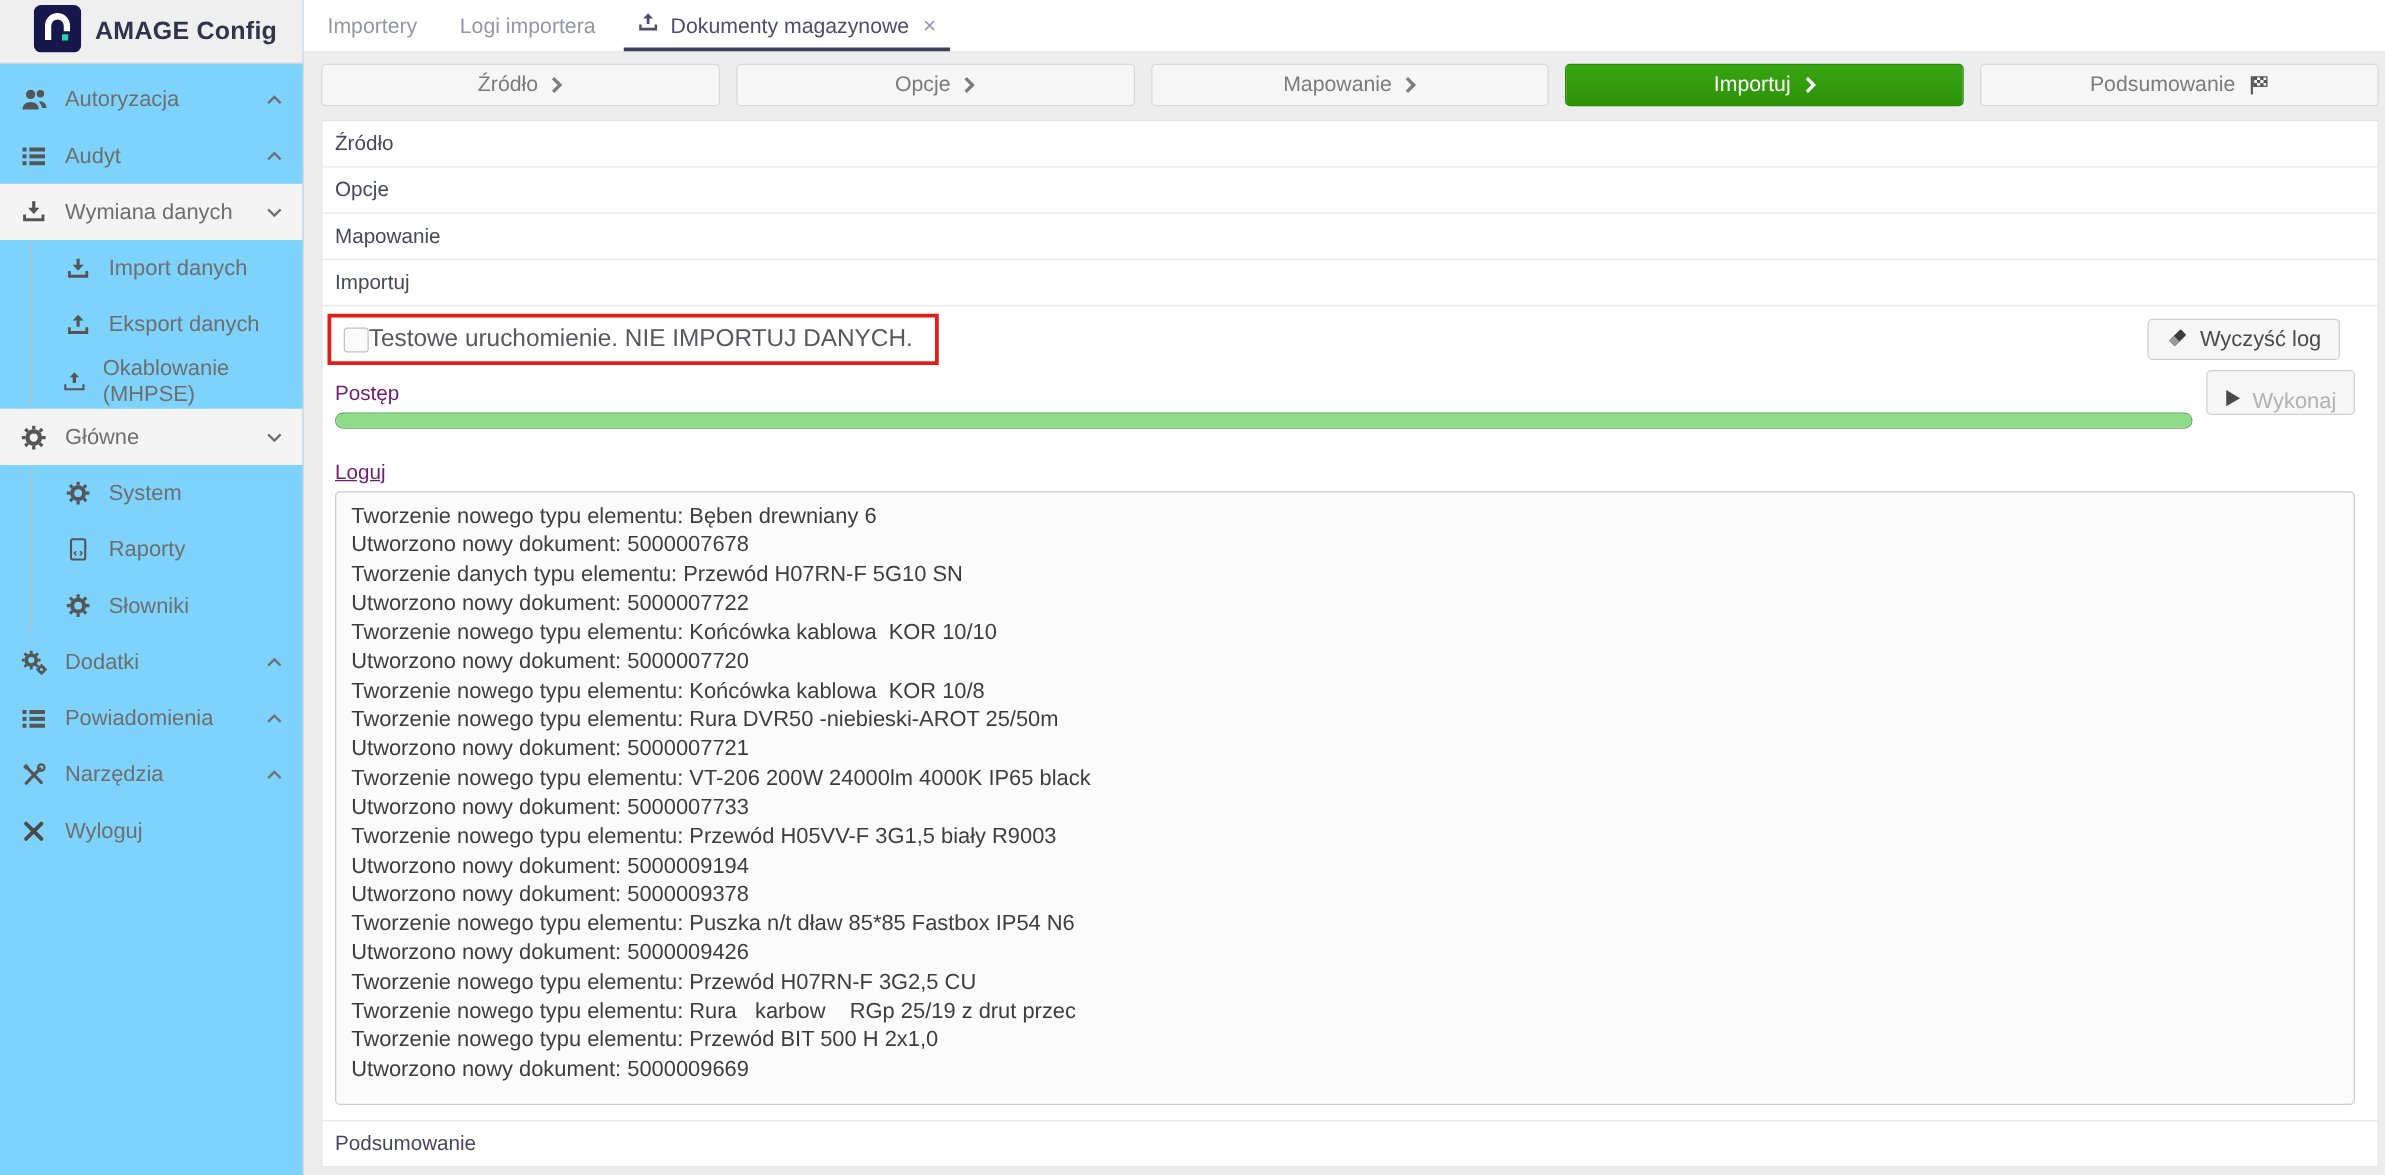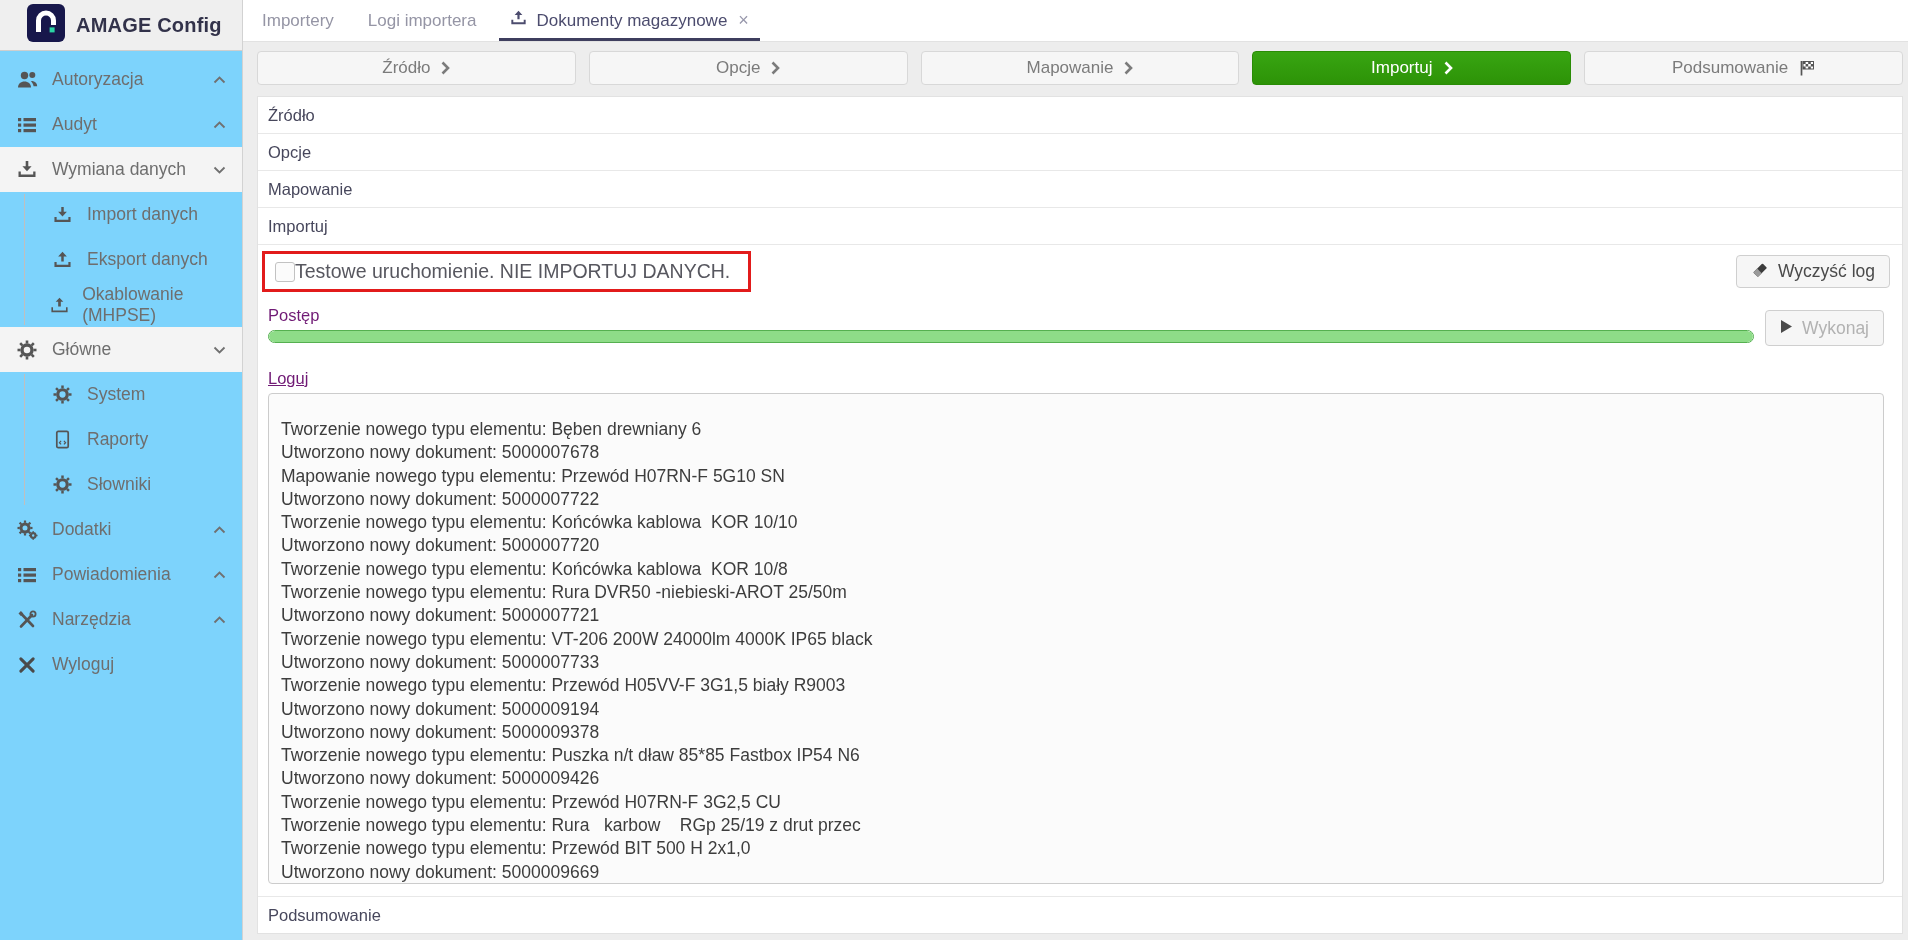--- a/index.html
+++ b/index.html
@@ -55,31 +55,31 @@
 
   .test-row { display:inline-flex; align-items:center; border:3px solid #e21b1b;
               margin-left:-6px; padding:6px 18px 6px 10px; }
   .cb { width:20px; height:20px; border:1px solid #c2c2c2; border-radius:3px;
         background:#fbfbfb; flex-shrink:0; cursor:pointer; }
   .cb-label { font-size:19.5px; color:#57575f; }
 
   .btn { display:inline-flex; align-items:center; gap:9px; background:#f6f6f6;
          border:1px solid #cfcfcf; border-radius:4px; font-size:17.5px; color:#4a4a4a;
          padding:0 14px; height:33px; cursor:pointer; font-family:inherit; }
-  .btn.clear-log { position:absolute; top:10px; right:12px; }
-  .btn.execute { position:absolute; top:65px; right:18px; height:36px; color:#b2b2b2; }
+  .btn.clear-log { position:absolute; top:10px; right:30px; }
+  .btn.execute { position:absolute; top:51px; right:18px; height:36px; color:#b2b2b2;align-items:flex-end; }
 
   .field-label { font-size:16.5px; color:#701a75; margin-top:14px; }
   .progress { margin-top:5px; width:calc(100% - 130px); height:13px; border:1px solid #55b050;
               border-radius:7px; background:#fff; overflow:hidden; }
   .progress .fill { height:100%; width:100%; background:#8edc88; border-radius:6px; }
 
   .loglbl { margin-top:26px;text-decoration:underline; }
   .log-box { margin-top:5px; border:1px solid #cccccc; border-radius:4px; background:#fbfbfb;
-             padding:24px 12px; height:491px; overflow:hidden; cursor:text; }
+             padding:7px 12px; height:491px; overflow:hidden; cursor:text; }
   .log-line { font-size:17.5px; line-height:23.3px; color:#3d3d3d; white-space:pre; }
 </style>
 </head>
 <body>
 
 <div class="app">
 
   <aside class="sidebar">
     <div class="logo-row">
       <span>
@@ -467,21 +467,21 @@
                 <path d="M1 1 L12 7.5 L1 14 Z" fill="#4a4a4a"></path>
               </svg>
           </span>
           <span>Wykonaj</span>
         </button>
 
         <div class="field-label loglbl">Loguj</div>
         <div class="log-box">
           <div class="log-line">Tworzenie nowego typu elementu: Bęben drewniany 6</div>
           <div class="log-line">Utworzono nowy dokument: 5000007678</div>
-          <div class="log-line">Mapowanie nowego typu elementu: Przewód H07RN-F 5G10 SN</div>
+          <div class="log-line">Tworzenie danych typu elementu: Przewód H07RN-F 5G10 SN</div>
           <div class="log-line">Utworzono nowy dokument: 5000007722</div>
           <div class="log-line">Tworzenie nowego typu elementu: Końcówka kablowa  KOR 10/10</div>
           <div class="log-line">Utworzono nowy dokument: 5000007720</div>
           <div class="log-line">Tworzenie nowego typu elementu: Końcówka kablowa  KOR 10/8</div>
           <div class="log-line">Tworzenie nowego typu elementu: Rura DVR50 -niebieski-AROT 25/50m</div>
           <div class="log-line">Utworzono nowy dokument: 5000007721</div>
           <div class="log-line">Tworzenie nowego typu elementu: VT-206 200W 24000lm 4000K IP65 black</div>
           <div class="log-line">Utworzono nowy dokument: 5000007733</div>
           <div class="log-line">Tworzenie nowego typu elementu: Przewód H05VV-F 3G1,5 biały R9003</div>
           <div class="log-line">Utworzono nowy dokument: 5000009194</div>

